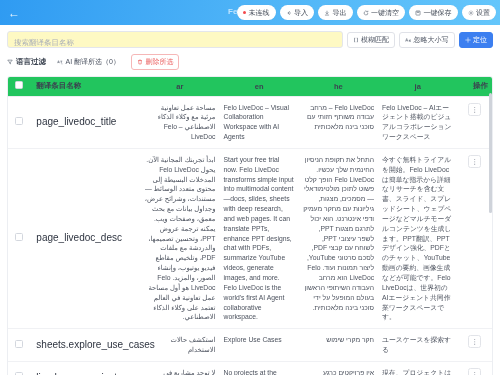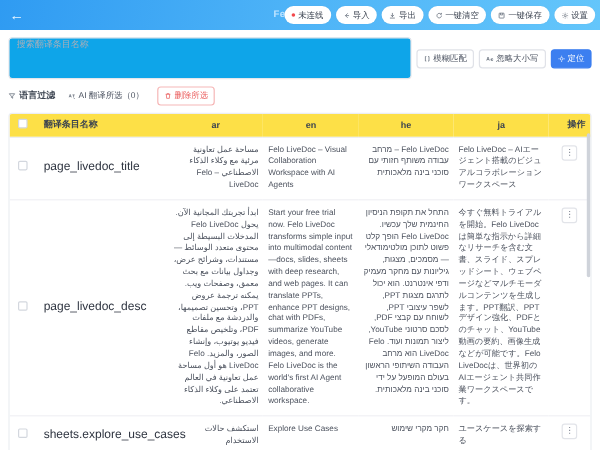--- a/index.html
+++ b/index.html
@@ -68,26 +68,26 @@
     background: #f3484c; flex: 0 0 auto;
   }
   .ic { width: 6px; height: 6px; flex: 0 0 auto; color: #5b6472; }
   .ic svg { display: block; width: 100%; height: 100%; }
 
   
   .toolbar { padding: 6px 7px 0 7px; background: #fff; }
   .search-row { display: flex; align-items: center; gap: 4px; }
   .search-box {
     flex: 1 1 auto;
-    height: 35px;
+    height: 17px;
     border: 1px solid #e4e6eb;
     border-radius: 3px;
-    background: #0ea5e9;
+    background: #fef9c3;
     display: flex;
-    align-items: flex-start;
+    align-items: flex-end;
     padding: 0 6px;
   }
   .search-box input {
     border: none; outline: none; width: 100%;
     font-size: 7.5px;
     font-family: "Liberation Sans", sans-serif;
     color: #3b4350; background: transparent;
   }
   .search-box input::placeholder { color: #a9aeb8; }
 
@@ -125,21 +125,21 @@
   .table-wrap {
     margin: 0 7px;
     border: 1px solid #eceef2;
     border-radius: 3px 3px 0 0;
     overflow: hidden;
     height: 305px;
     position: relative;
   }
   table { width: 100%; border-collapse: collapse; table-layout: fixed; }
   thead th {
-    background: #fde047;
+    background: #22c55e;
     height: 19px;
     font-size: 7.5px;
     font-weight: bold;
     color: #3b4350;
     text-align: center;
     border-bottom: 1px solid #eceef2;
     padding: 0 4px;
   }
   thead th.c-check { width: 22px; }
   thead th.c-key { width: 108px; text-align: left; padding-left: 6px; }

